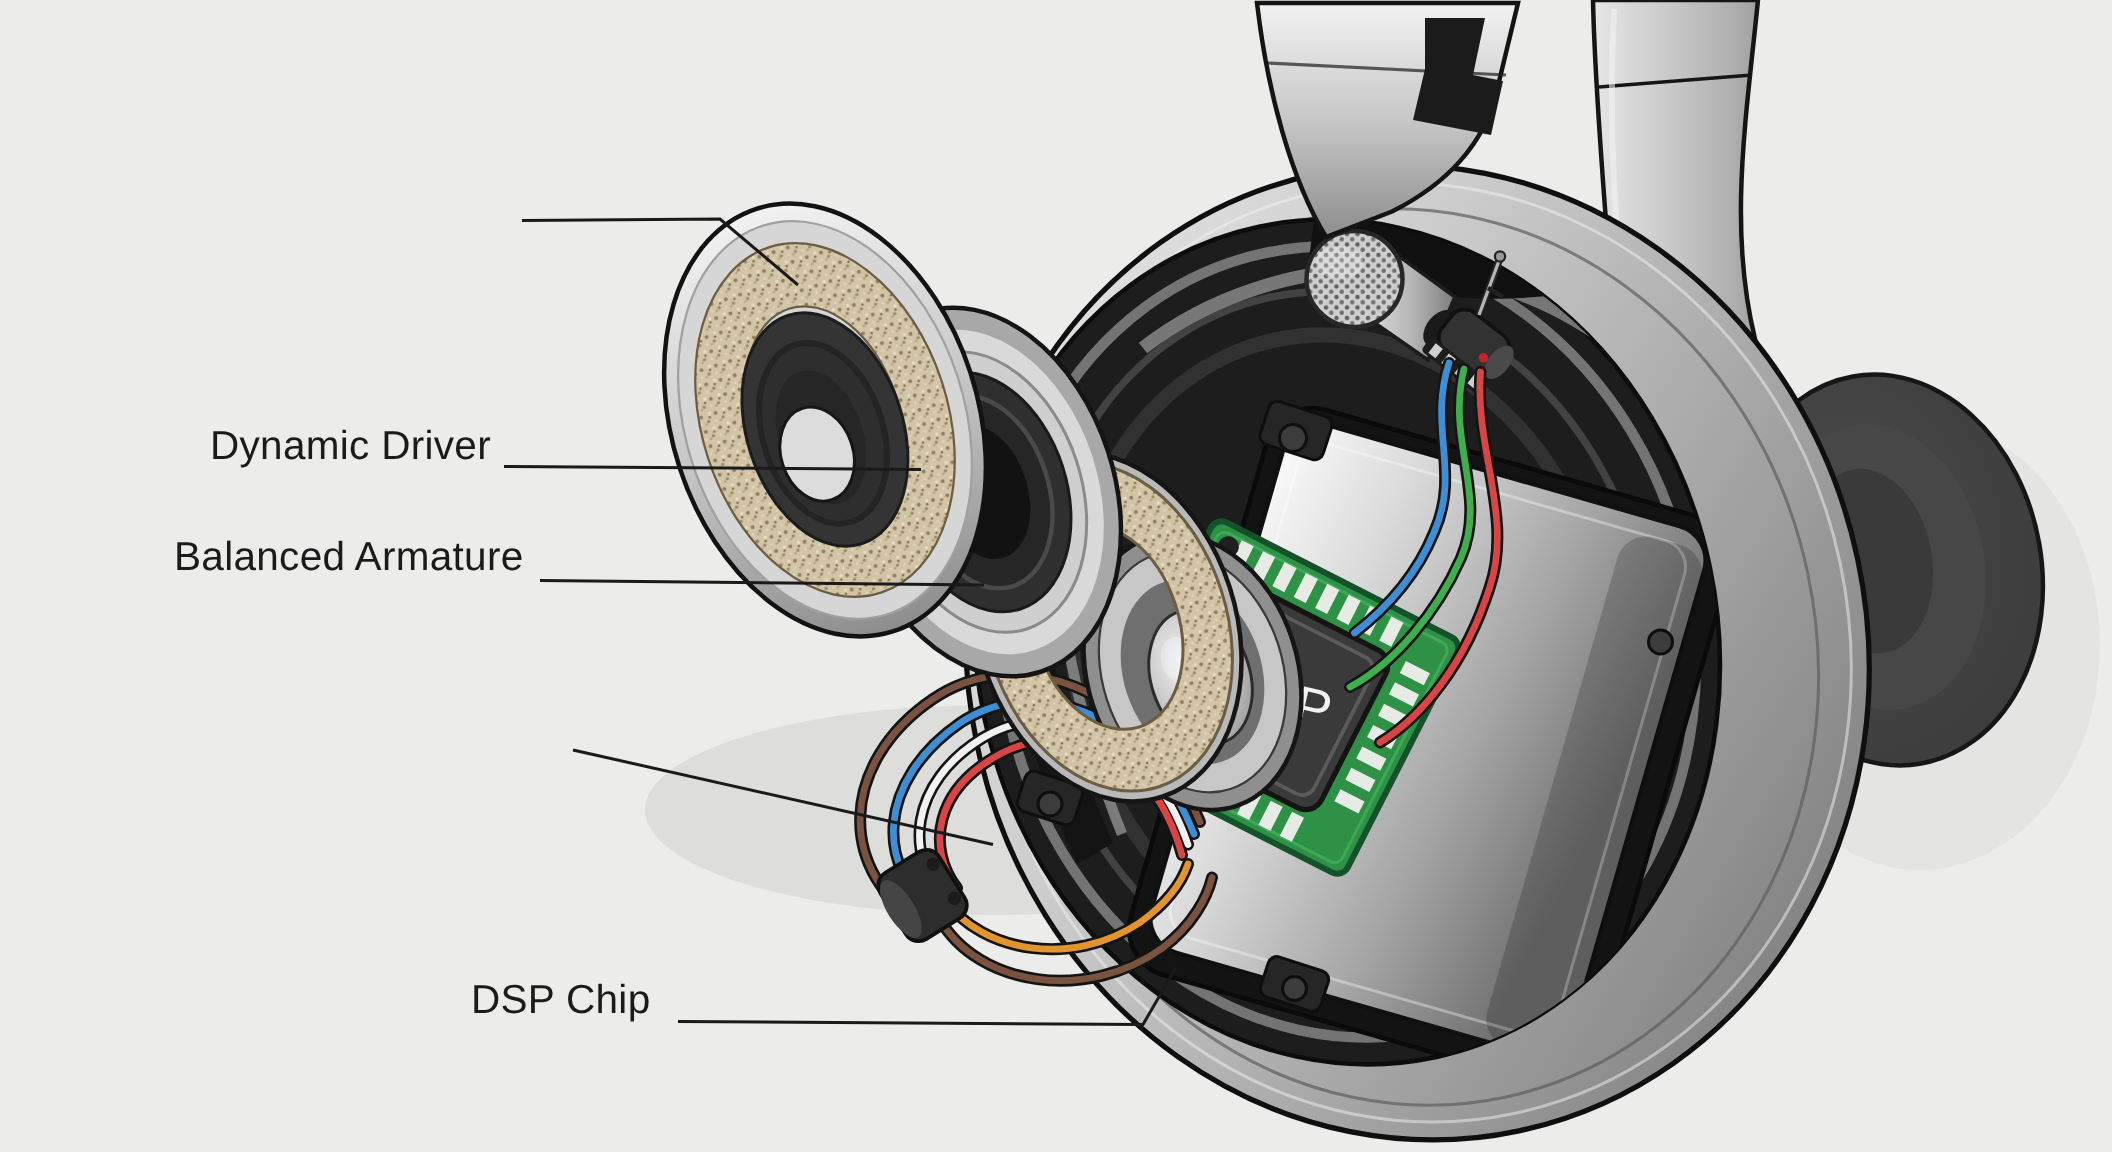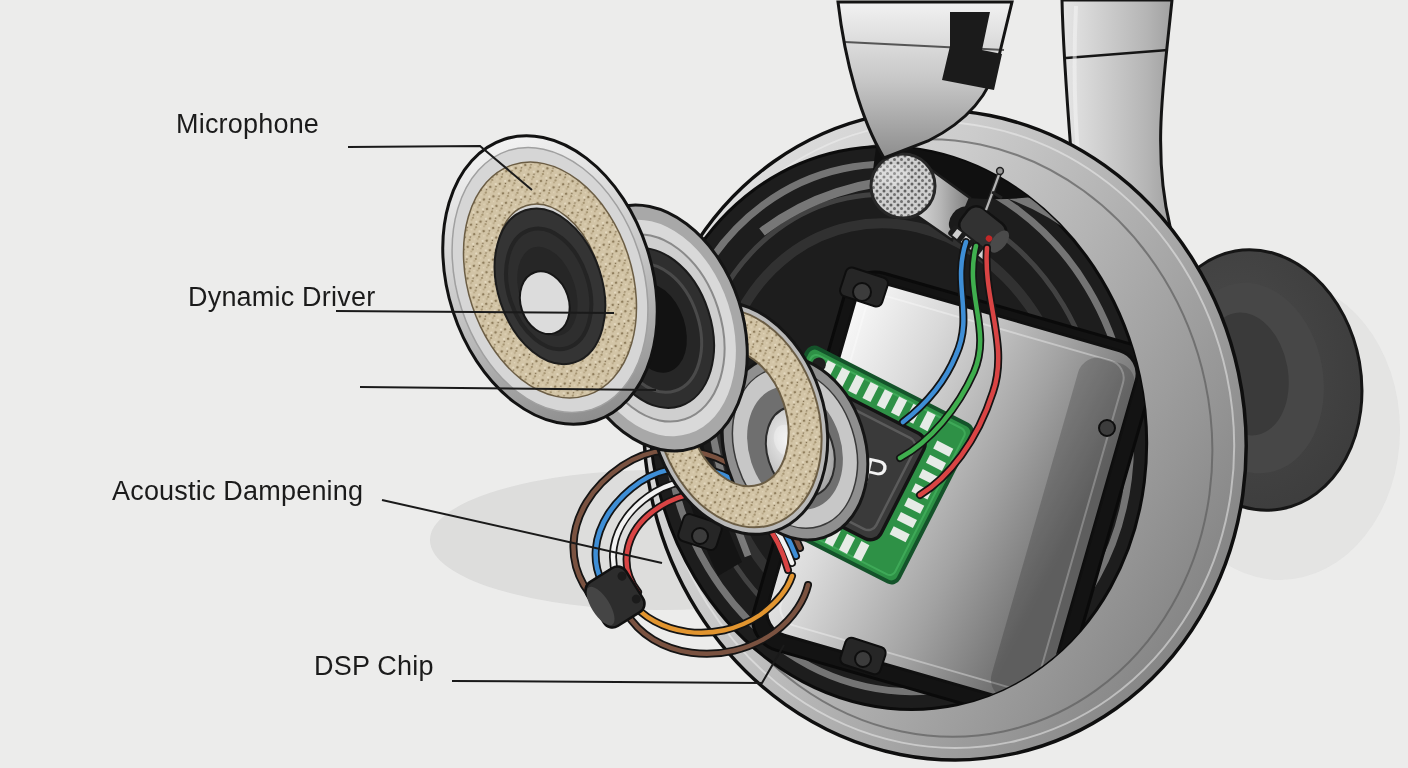--- a/index.html
+++ b/index.html
@@ -286,18 +286,17 @@
 
   <g fill="none" stroke="#1a1a1a" stroke-width="2">
     <polyline points="348,147 480,146 532,190"></polyline>
     <polyline points="336,311 614,313"></polyline>
     <polyline points="360,387 656,390"></polyline>
     <polyline points="382,500 662,563"></polyline>
     <polyline points="452,681 762,683 784,645"></polyline>
   </g>
 </svg>
 
-<div class="label" style="left:176px;top:109px;">Microphone</div>
-<div class="label" style="left:140px;top:282px;margin-left:48px;">Dynamic Driver</div>
-<div class="label" style="left:112px;top:476px;">Acoustic Dampening</div>
+<div class="label" style="left:140px;top:282px;">Dynamic Driver</div>
+<div class="label" style="left:116px;top:356px;">Balanced Armature</div>
 <div class="label" style="left:314px;top:651px;text-align:center;">DSP Chip</div>
 
 </div>
 
 </body></html>

